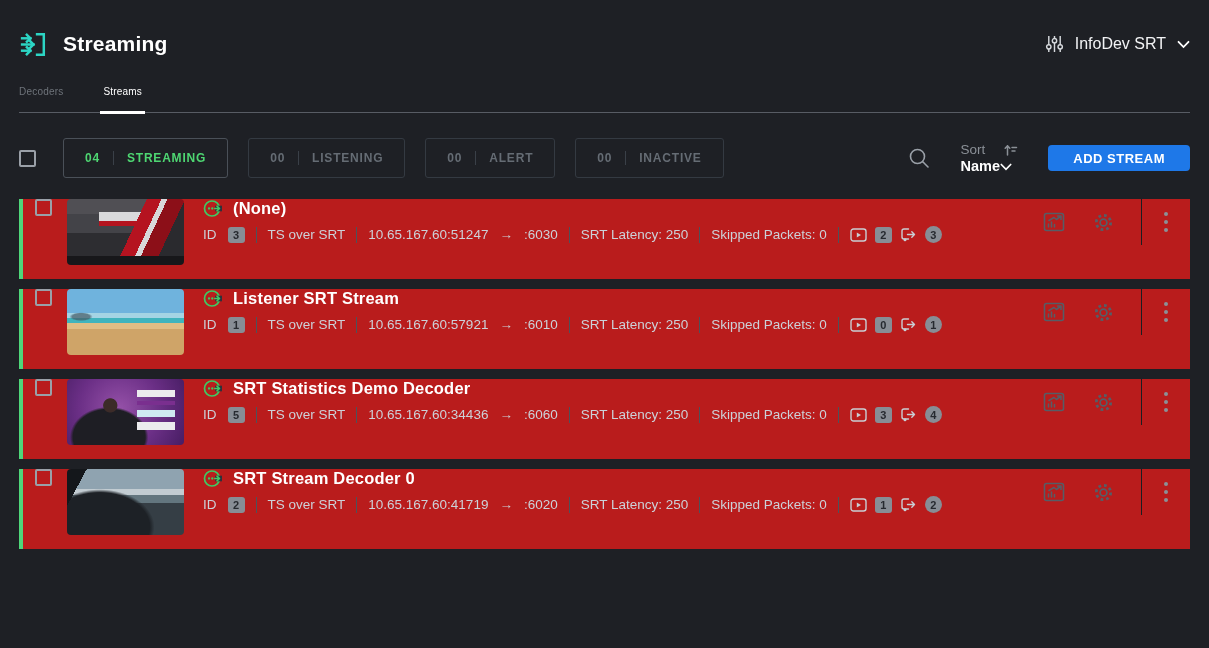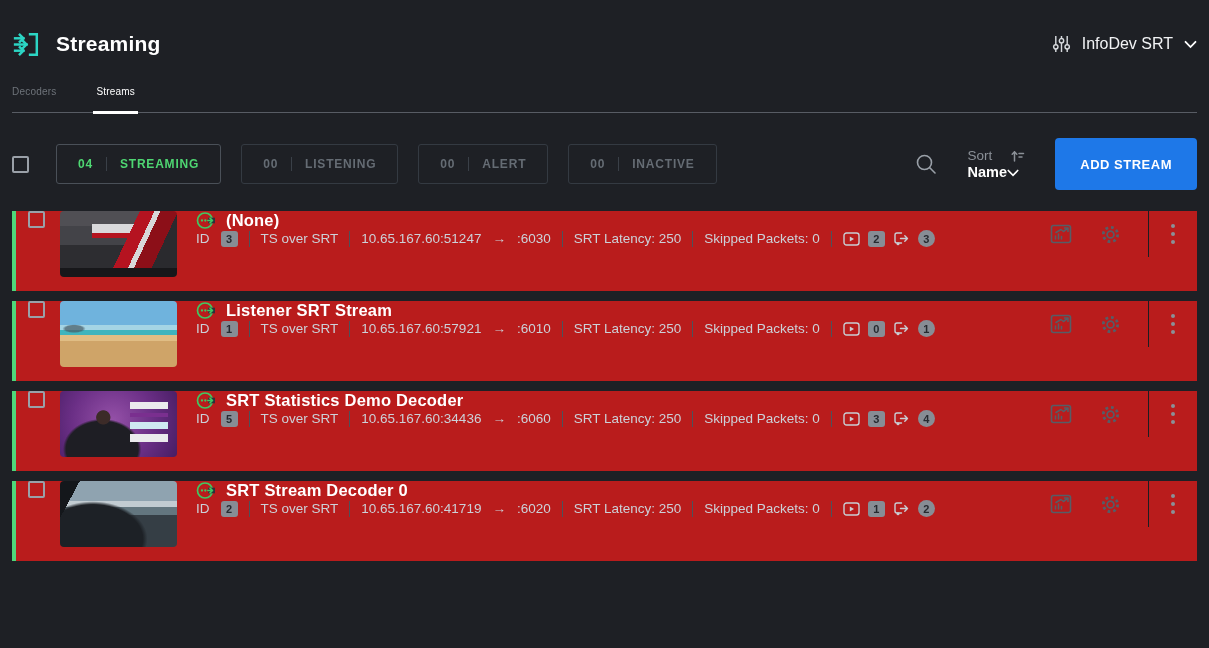--- a/index.html
+++ b/index.html
@@ -2,21 +2,21 @@
 <html><head>
 <meta charset="utf-8">
 <style>
   * { margin:0; padding:0; box-sizing:border-box; }
   html,body { width:1209px; height:648px; overflow:hidden; }
   body {
     background:#1e2025;
     font-family:"Liberation Sans","DejaVu Sans",sans-serif;
     color:#fff;
   }
-  .page { padding:0 12px; }
+  .page { padding:0 19px; }
 
   
   .app-header { display:flex; justify-content:space-between; align-items:center; padding-top:24px; height:64px; }
   .brand { display:flex; align-items:center; gap:13px; }
   .page-title { font-size:21px; font-weight:700; letter-spacing:.2px; }
   .device-select { display:flex; align-items:center; gap:11px; font-size:16px; color:#f2f3f5; cursor:pointer; }
 
   
   .tabs { display:flex; gap:40px; margin-top:22px; border-bottom:1px solid #585c64; padding-left:0; }
   .tab { font-size:10px; color:#6e737a; padding-bottom:15px; position:relative; cursor:pointer; letter-spacing:.2px; }
@@ -28,21 +28,21 @@
   .checkbox { width:17px; height:17px; border:2px solid #9aa0a8; border-radius:2px; background:transparent; flex:none; cursor:pointer; }
   .filter-group { display:flex; gap:20px; margin-left:27px; }
   .filter-btn { height:40px; padding:0 21px; background:transparent; border:1px solid #343a42; border-radius:3px;
     display:flex; align-items:center; gap:13px; font-size:12px; font-weight:700; letter-spacing:.8px; color:#656c74; cursor:pointer; }
   .filter-btn .fsep { width:1px; height:14px; background:#3a4048; }
   .filter-btn.active { border-color:#4a5058; color:#4ed672; }
   .toolbar-right { margin-left:auto; display:flex; align-items:center; gap:30px; }
   .sort-group { display:flex; flex-direction:column; line-height:17px; cursor:pointer; }
   .sort-top { display:flex; align-items:center; gap:18px; color:#8b9097; font-size:13.5px; }
   .sort-bottom { display:flex; align-items:center; gap:0; color:#fff; font-size:14.5px; font-weight:700; }
-  .add-btn { background:#1e78e8; color:#fff; border:none; border-radius:4px; height:52px; padding:0 25px;
+  .add-btn { background:#1e78e8; color:#fff; border:none; border-radius:4px; height:26px; padding:0 25px;
     font-family:inherit; font-size:13px; font-weight:700; letter-spacing:.5px; cursor:pointer; }
 
   
   .rows { margin-top:21px; display:flex; flex-direction:column; gap:10px; }
   .stream-row { background:#b91c1c; height:80px; display:flex; align-items:flex-start; border-left:4px solid #4fd77a; }
   .row-check { margin-left:12px; }
   .thumb { width:117px; height:66px; border-radius:4px; margin-left:15px; flex:none; position:relative; overflow:hidden; }
 
   .t1 { background-image:
       linear-gradient(0deg,#17171a 0 13%,transparent 13%),
@@ -63,21 +63,21 @@
       background-size:38px 100%,100% 100%,100% 100%,100% 100%;
       background-position:calc(100% - 9px) 0,0 0,0 0,0 0; background-repeat:no-repeat; }
   .t4 { background-image:
       linear-gradient(118deg,#14171b 0 13%,transparent 13%),
       radial-gradient(ellipse at 28% 88%, #1d2126 0 42%, transparent 46%),
       linear-gradient(180deg,#8fa3b0 0 30%,#c2ccd2 30% 40%,#63767f 40% 52%,#353e45 52%); }
 
   .row-content { margin-left:19px; flex:1; min-width:0; }
   .name-line { display:flex; align-items:center; gap:11px; }
   .stream-name { font-size:16.5px; font-weight:700; letter-spacing:.2px; }
-  .meta-line { display:flex; align-items:center; gap:11px; color:#ccd1d8; font-size:13.5px; }
+  .meta-line { display:flex; align-items:center; gap:11px; margin-top:8px; color:#ccd1d8; font-size:13.5px; }
   .badge-sq { background:#878d95; color:#262a30; font-size:11px; font-weight:700; min-width:17px; height:16px;
     border-radius:3px; display:inline-flex; align-items:center; justify-content:center; padding:0 3px; }
   .badge-circle { background:#878d95; color:#262a30; font-size:11px; font-weight:700; width:17px; height:17px;
     border-radius:50%; display:inline-flex; align-items:center; justify-content:center; }
   .msep { width:1px; height:16px; background:#4d525a; flex:none; }
   .meta-icons { display:flex; align-items:center; gap:8px; }
 
   .row-actions { display:flex; align-items:center; margin-left:10px; }
   .action-btn { background:none; border:none; padding:0; cursor:pointer; display:flex; }
   .chart-btn { margin-right:26px; }

